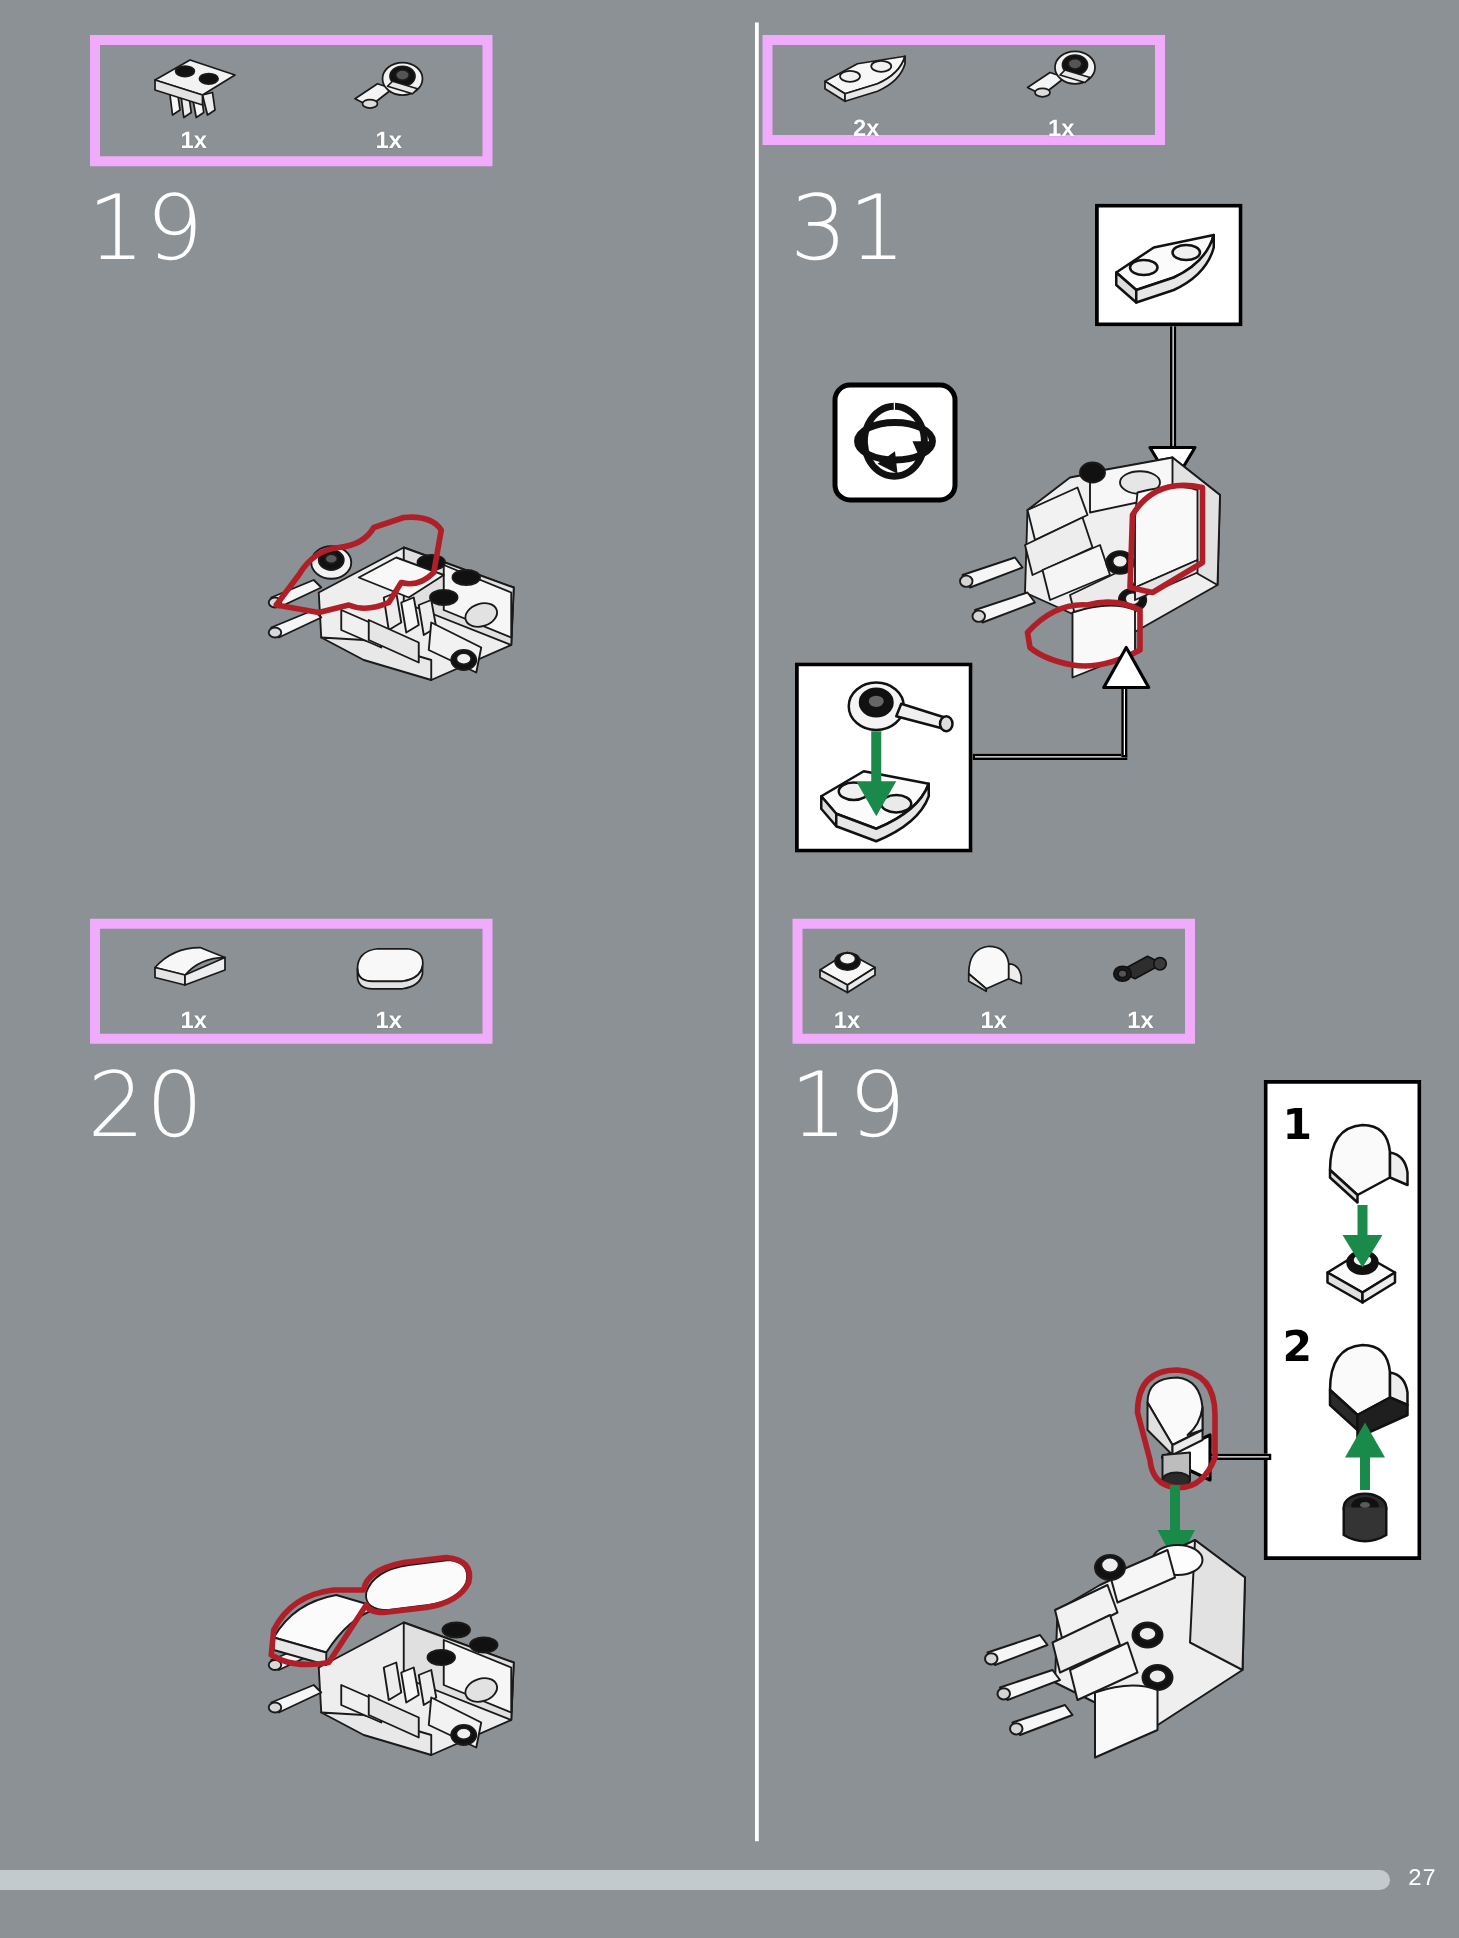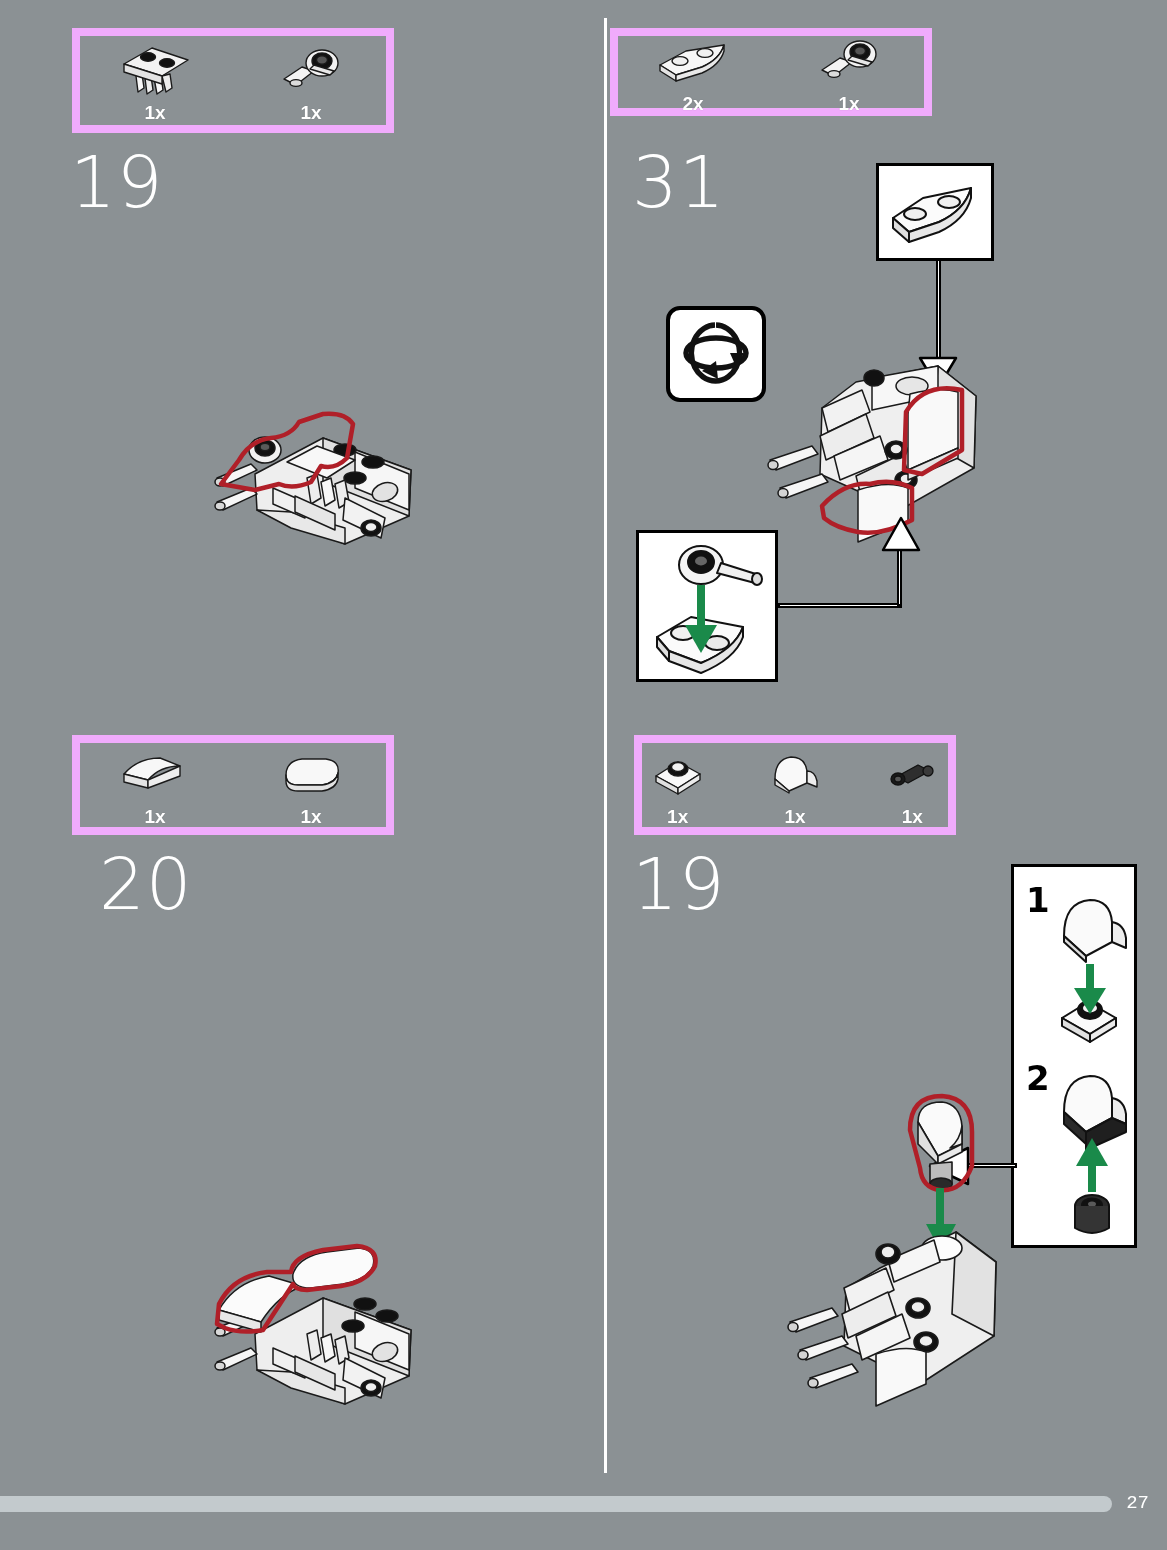--- a/index.html
+++ b/index.html
@@ -188,21 +188,21 @@
           <g stroke="#1a1a1a" stroke-width="1.4" stroke-linejoin="round">
             <path d="M10 24 Q10 10 26 8 L50 8 Q64 10 62 22 Q60 32 46 34 L22 34 Q10 34 10 24 Z" fill="#f8f8f8"></path>
             <path d="M10 24 Q10 34 22 34 L46 34 Q60 32 62 22 L62 28 Q60 38 46 40 L22 40 Q10 40 10 30 Z" fill="#e3e3e3"></path>
           </g>
         </svg>
       </div>
       <div class="part-qty">1x</div>
     </div>
   </div>
 
-  <div class="step-num" style="left:70px;top:848px;margin-left:29px;">20</div>
+  <div class="step-num" style="left:70px;top:848px;">20</div>
 
   <div class="assembly" style="left:195px;top:1238px;">
     <svg width="250" height="180" viewBox="0 0 250 180">
       <g stroke="#1a1a1a" stroke-width="1.5" stroke-linejoin="round" fill="#f4f4f4">
         <path d="M60 96 L128 60 L216 92 L214 138 L150 166 L62 132 Z" fill="#eeeeee"></path>
         <path d="M128 60 L216 92 L214 138 L128 104 Z" fill="#e0e0e0"></path>
         <path d="M160 74 L214 96 L214 132 L160 110 Z" fill="#f6f6f6"></path>
         <ellipse cx="190" cy="114" rx="13" ry="9" fill="#e2e2e2" transform="rotate(-18 190 114)"></ellipse>
         <ellipse cx="170" cy="66" rx="11" ry="6" fill="#111"></ellipse>
         <ellipse cx="192" cy="78" rx="11" ry="6" fill="#111"></ellipse>

